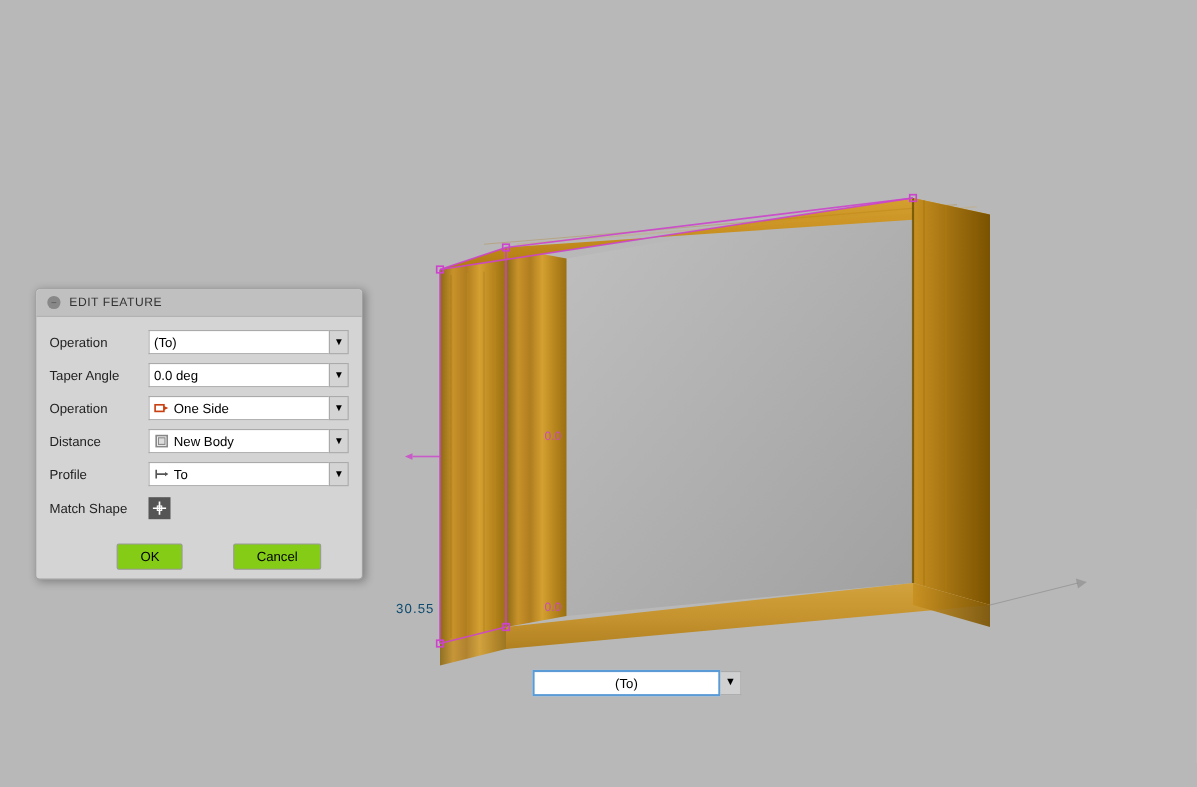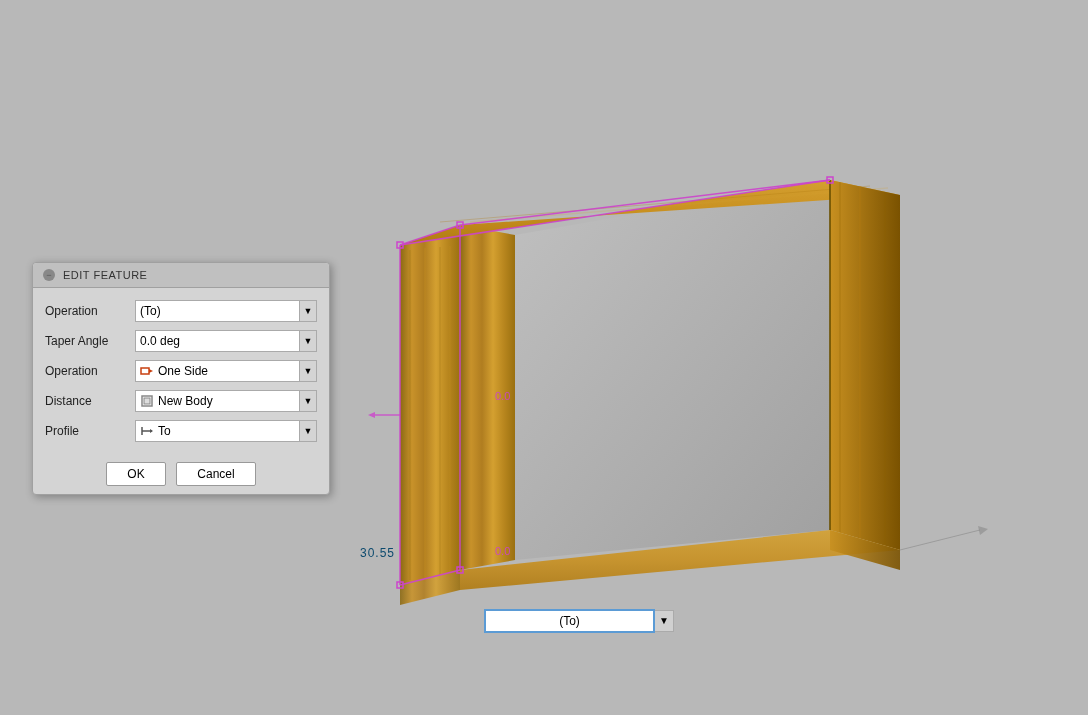--- a/index.html
+++ b/index.html
@@ -225,28 +225,29 @@
 
     
     .panel-footer {
       padding: 8px 12px;
       display: flex;
       justify-content: center;
       gap: 10px;
     }
 
     .btn {
-      background: #ffffff;
+      background: #84cc16;
       border: 1px solid #999;
       padding: 4px 20px;
       font-size: 12px;
       cursor: pointer;
       border-radius: 2px;
       min-width: 60px;
-      text-align: left;
+      text-align: center;
+      margin-left: 36px;
     }
 
     
     .top-left-corner {
       position: absolute;
       top: 0;
       left: 0;
       width: 70px;
       height: 20px;
       background: #999;
@@ -426,20 +427,30 @@
               <line x1="2" y1="3" x2="2" y2="11" stroke="#555" stroke-width="1.5"></line>
               <polygon points="10,5 13,7 10,9" fill="#555"></polygon>
             </svg>
             <span>To</span>
           </div>
           <div class="dropdown-btn">▼</div>
         </div>
       </div>
     </div>
 
+    <div class="match-shape-row">
+      <span class="match-shape-label">Match Shape</span>
+      <div class="match-shape-icon">
+        <svg width="16" height="16" viewBox="0 0 16 16">
+          <line x1="2" y1="8" x2="14" y2="8" stroke="white" stroke-width="1.5"></line>
+          <line x1="8" y1="2" x2="8" y2="14" stroke="white" stroke-width="1.5"></line>
+          <rect x="6" y="6" width="4" height="4" fill="none" stroke="white" stroke-width="1"></rect>
+        </svg>
+      </div>
+    </div>
 
   </div>
 
   <div class="panel-footer">
     <button class="btn">OK</button>
     <button class="btn">Cancel</button>
   </div>
 </div>
 
 </body></html>

